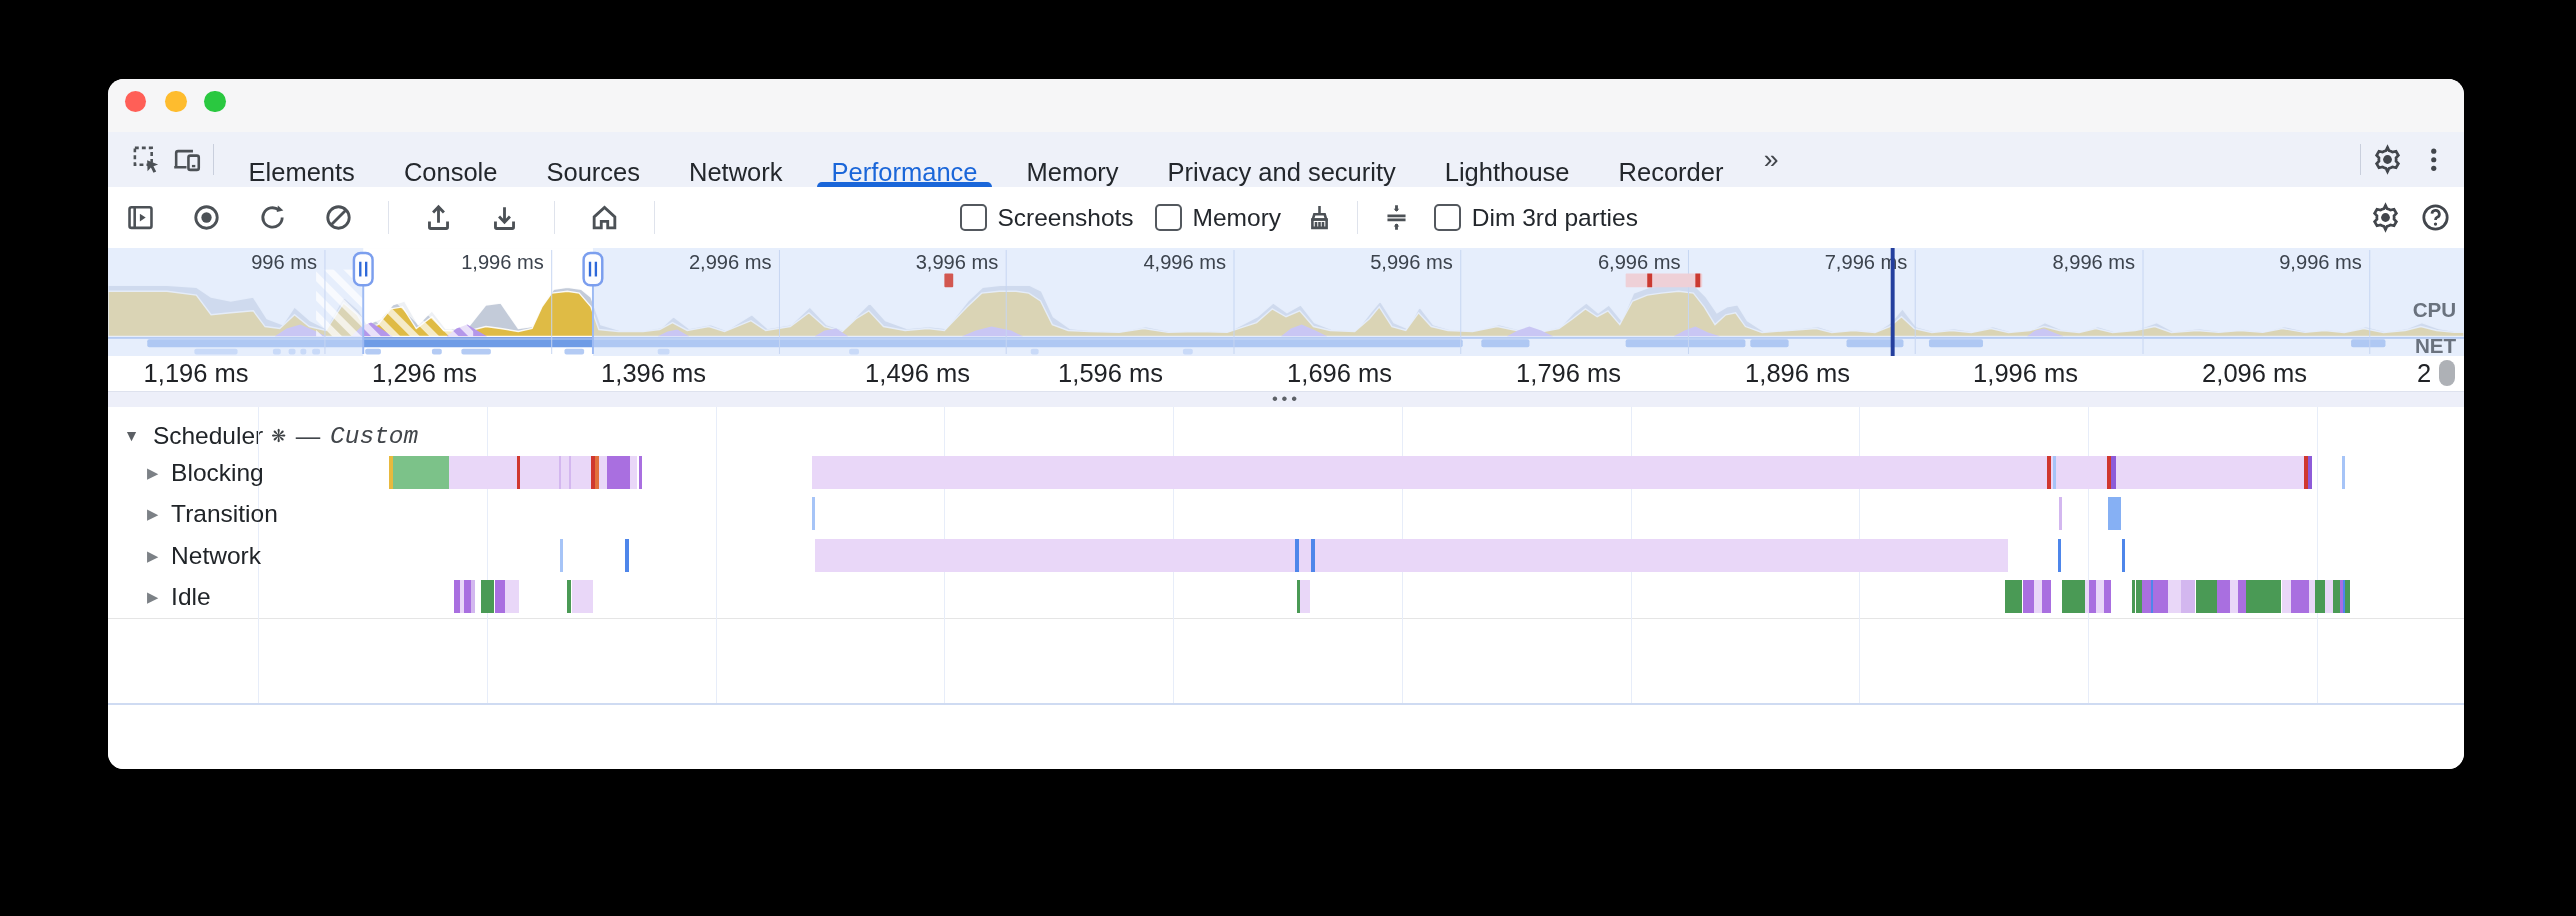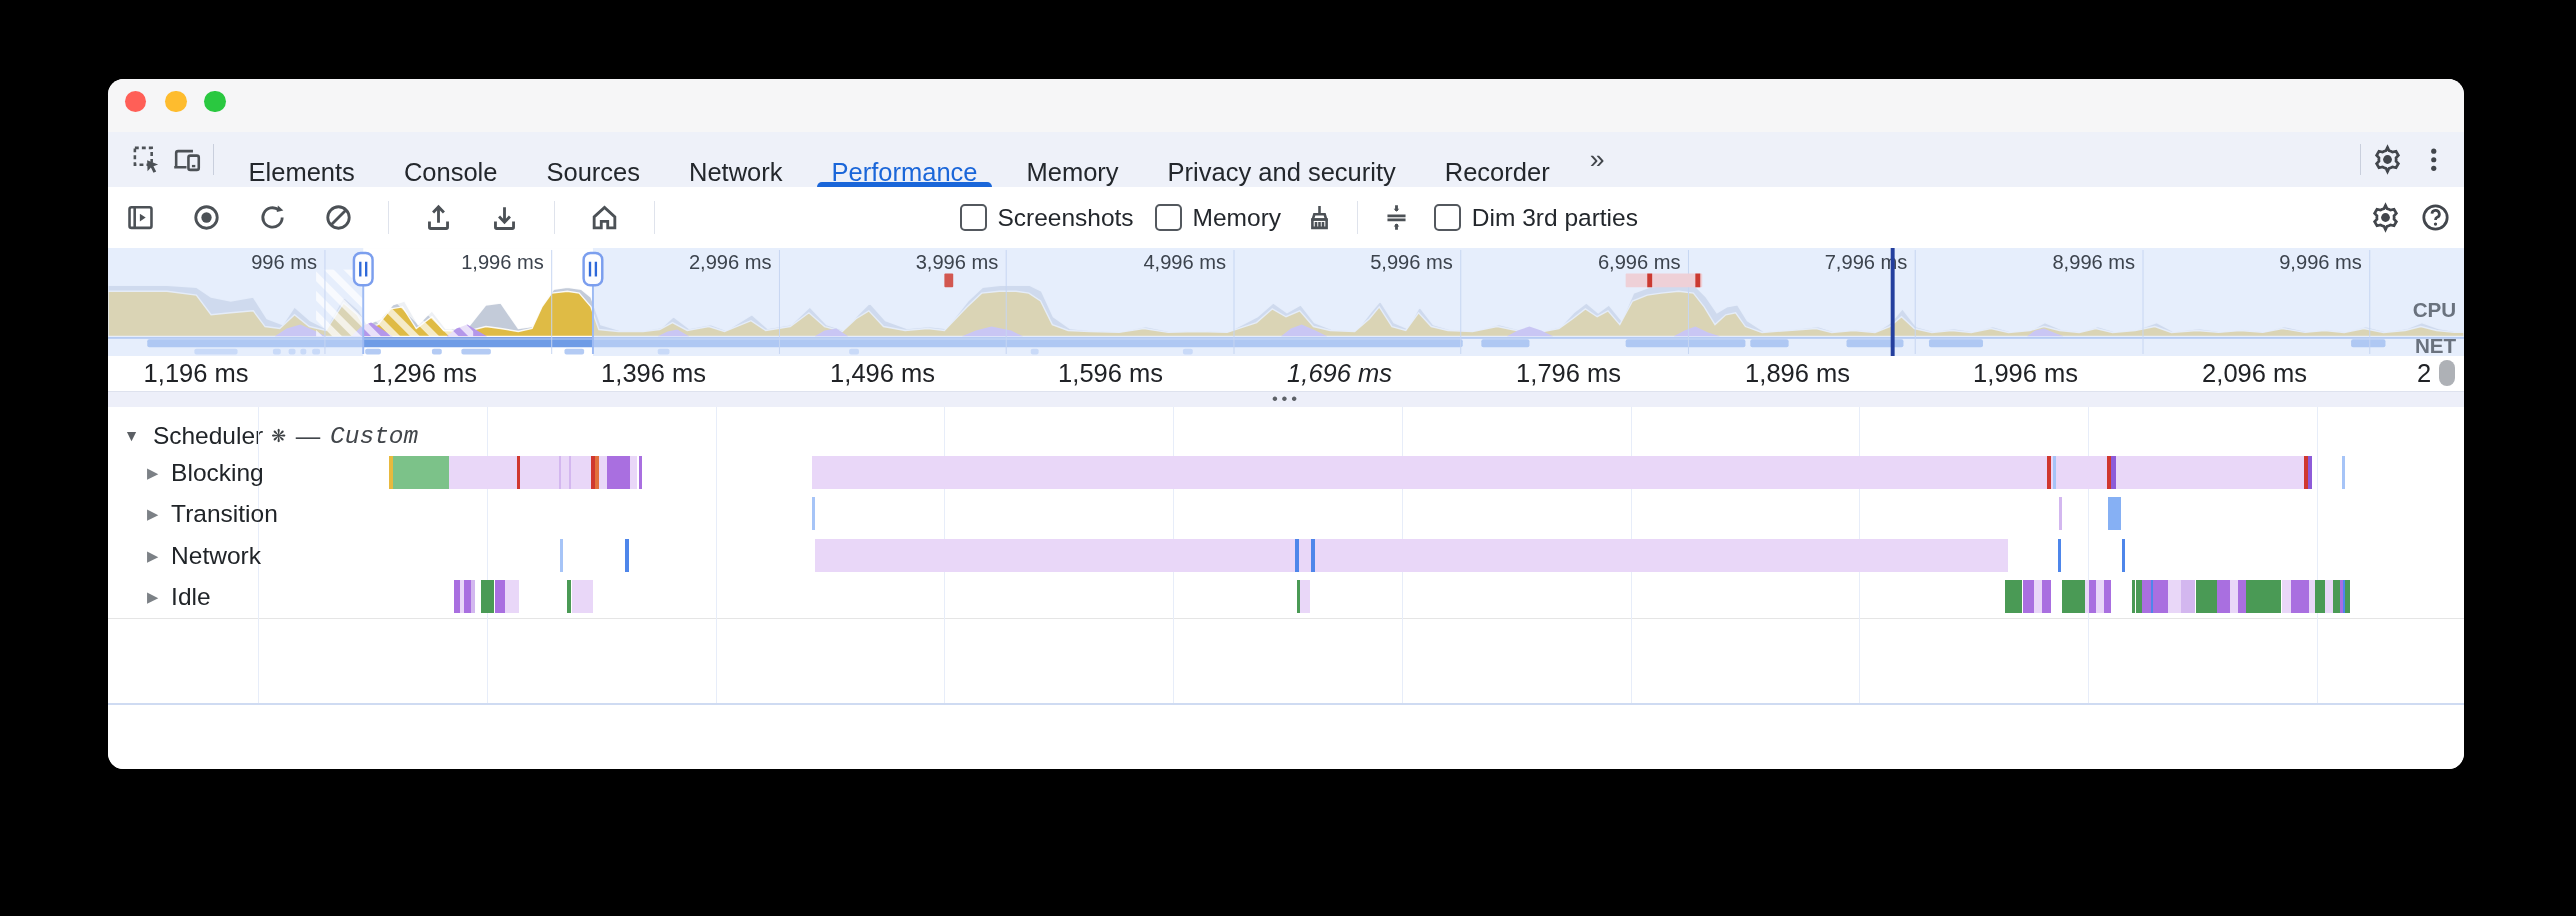--- a/index.html
+++ b/index.html
@@ -107,20 +107,23 @@
           <span>Network</span>
         </div>
         <div class="tab active">
           <span>Performance</span>
         </div>
         <div class="tab">
           <span>Memory</span>
         </div>
         <div class="tab">
           <span>Privacy and security</span>
+        </div>
+        <div class="tab">
+          <span>Lighthouse</span>
         </div>
         <div class="tab">
           <span>Recorder</span>
         </div>
       </div>
     <span class="overflow-btn">»</span>
     <div class="tabbar-right">
       <div class="vdiv"></div>
       <span class="tbicon">
         <svg width="33" height="33" viewBox="0 0 24 24" fill="none" stroke="#42464c" stroke-width="2">
@@ -316,23 +319,23 @@
         </g>
         <rect x="1816" y="0" width="4" height="110" fill="#243f9e"></rect>
       </svg></div>
 
   <div class="ruler" id="ruler">
     <span class="rpartial" style="left:2309px;">2</span>
     <span class="scrollthumb"></span>
   <span class="rlabel" style="left: -26.5px;">1,196 ms</span>
       <span class="rlabel" style="left: 202px;">1,296 ms</span>
       <span class="rlabel" style="left: 431px;">1,396 ms</span>
-      <span class="rlabel" style="left: 660px;">1,496 ms</span>
+      <span class="rlabel" style="left: 695px;">1,496 ms</span>
       <span class="rlabel" style="left: 888px;">1,596 ms</span>
-      <span class="rlabel" style="left: 1117px; font-style: italic;">1,696 ms</span>
+      <span class="rlabel" style="left: 1117px;">1,696 ms</span>
       <span class="rlabel" style="left: 1346px;">1,796 ms</span>
       <span class="rlabel" style="left: 1575px;">1,896 ms</span>
       <span class="rlabel" style="left: 1803px;">1,996 ms</span>
       <span class="rlabel" style="left: 2032px;">2,096 ms</span>
     </div>
 
   <div class="strip">
     <span class="dots">•••</span>
   </div>
 

